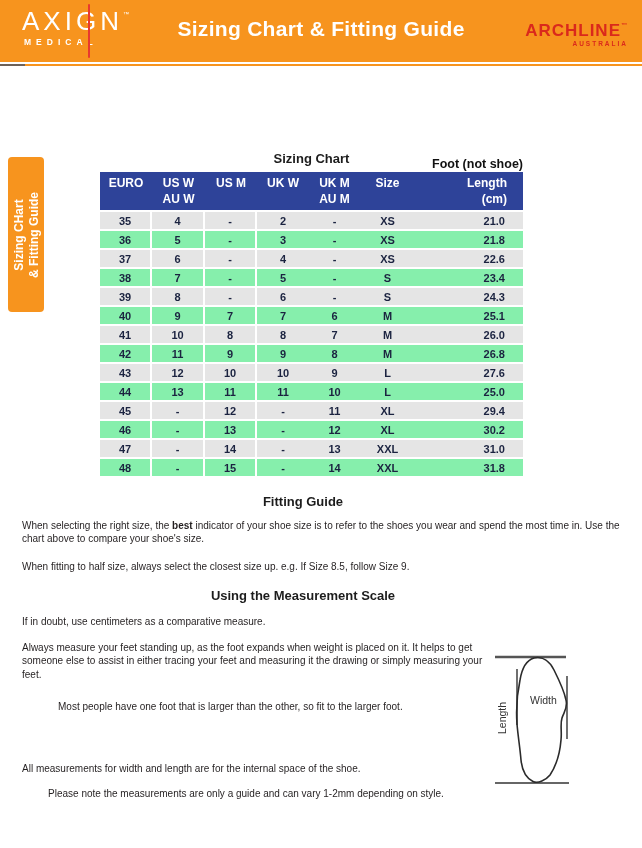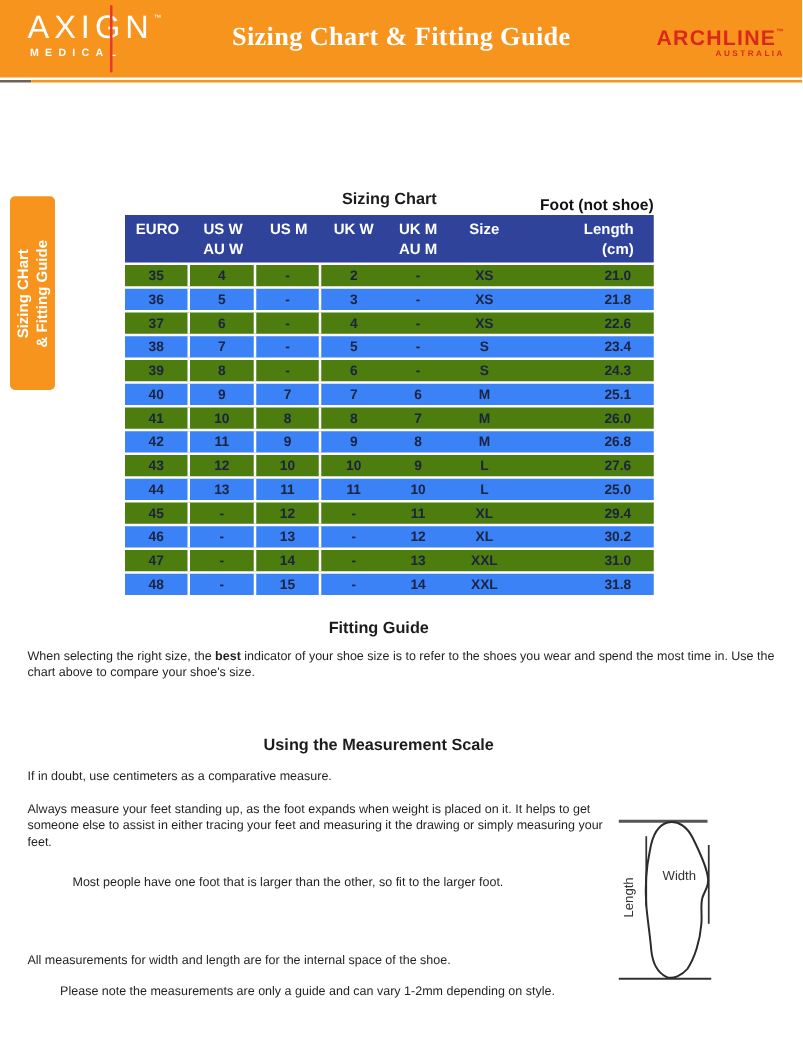--- a/index.html
+++ b/index.html
@@ -7,21 +7,21 @@
   body { font-family: "Liberation Sans", sans-serif; color:#231f20; }
   #page { position:relative; width:642px; height:848px; background:#fff; overflow:hidden; }
 
   
   #header-bar { position:absolute; left:0; top:0; width:642px; height:62px; background:#F7941E; }
   #axign-logo { position:absolute; left:22px; top:8px; width:120px; height:50px; color:#fff; }
   #axign-word { font-size:26px; font-weight:400; letter-spacing:4px; line-height:1; }
   #axign-tm { font-size:6px; vertical-align:14px; letter-spacing:0; }
   #axign-sub { font-size:8.5px; font-weight:bold; letter-spacing:5px; margin-top:3px; margin-left:2px; }
   #axign-redline { position:absolute; left:66px; top:-4px; width:2px; height:54px; background:#E8392F; border-radius:2px; }
-  #page-title { position:absolute; left:0; top:17px; width:642px; text-align:center; color:#fff; font-size:21px; font-weight:bold; letter-spacing:0.3px;font-family:Liberation Serif, serif; }
+  #page-title { position:absolute; left:0; top:17px; width:642px; text-align:center; color:#fff; font-size:21px; font-weight:bold; letter-spacing:0.3px; }
   #archline-logo { position:absolute; right:14px; top:22px; text-align:right; color:#DA291C; }
   #archline-word { font-size:17px; font-weight:bold; letter-spacing:1px; line-height:1; }
   #archline-tm { font-size:6px; vertical-align:9px; }
   #archline-sub { font-size:6.5px; font-weight:bold; letter-spacing:2px; margin-top:1px; }
   #rule-dark { position:absolute; left:0; top:64px; width:25px; height:2px; background:#6E6258; }
   #rule-orange { position:absolute; left:25px; top:64px; width:617px; height:2px; background:#F7941E; }
 
   
   #side-tab { position:absolute; left:8px; top:157px; width:36px; height:155px; background:#F7941E; border-radius:4px; }
   #side-tab-inner { position:absolute; left:-59.5px; top:59.5px; width:155px; height:36px; transform:rotate(-90deg); display:flex; flex-direction:column; justify-content:center; text-align:center; color:#fff; font-size:12px; font-weight:bold; line-height:1.25; }
@@ -29,22 +29,22 @@
   
   #sizing-title { position:absolute; left:100px; top:151px; width:423px; text-align:center; font-size:13px; font-weight:bold; color:#1c1c1c; }
   #foot-note { position:absolute; left:100px; top:157px; width:423px; text-align:right; font-size:12.5px; font-weight:bold; color:#111; }
   #sizing-table { position:absolute; left:100px; top:172px; width:423px; }
   #thead, .tr { display:grid; grid-template-columns:52px 53px 52px 52px 51px 55px 108px; }
   #thead { background:#2E4399; height:38px; margin-bottom:2px; }
   .th { display:flex; flex-direction:column; align-items:center; justify-content:flex-start; padding-top:4px; color:#fff; font-size:12px; font-weight:bold; line-height:1.3; }
   .th.col6 { align-items:flex-end; padding-right:16px; }
   .tr { height:17px; margin-bottom:2px; }
   .tr:last-child { margin-bottom:0; }
-  .tr.alt0 { background:#4d7c0f; }
-  .tr.alt1 { background:#3b82f6; }
+  .tr.alt0 { background:#e5e5e5; }
+  .tr.alt1 { background:#86efac; }
   .td { display:flex; align-items:center; justify-content:center; font-size:11px; font-weight:bold; color:#1B2340; }
   .td.col0, .td.col1, .td.col2 { border-right:2px solid #fff; }
   .td.col6 { justify-content:flex-end; padding-right:18px; }
 
   
   .center-head { position:absolute; left:0; width:606px; text-align:center; font-size:13px; font-weight:bold; color:#1c1c1c; }
   .para { position:absolute; left:22px; font-size:10px; line-height:1.34; color:#231f20; }
   #fg-head { top:494px; }
   #p1 { top:519px; width:600px; }
   #p2 { top:560px; width:600px; }
@@ -239,20 +239,21 @@
           <div class="td col3">-</div>
           <div class="td col4">14</div>
           <div class="td col5">XXL</div>
           <div class="td col6">31.8</div>
         </div>
       </div>
   </div>
 
   <div id="fg-head" class="center-head">Fitting Guide</div>
   <div id="p1" class="para"><span>When selecting the right size, the </span><b>best</b><span> indicator of your shoe size is to refer to the shoes you wear and spend the most time in. Use the chart above to compare your shoe's size.</span></div>
+  <div id="p2" class="para">When fitting to half size, always select the closest size up. e.g. If Size 8.5, follow Size 9.</div>
 
   <div id="ms-head" class="center-head">Using the Measurement Scale</div>
   <div id="p3" class="para">If in doubt, use centimeters as a comparative measure.</div>
   <div id="p4" class="para">Always measure your feet standing up, as the foot expands when weight is placed on it. It helps to get someone else to assist in either tracing your feet and measuring it the drawing or simply measuring your feet.</div>
   <div id="p5" class="para">Most people have one foot that is larger than the other, so fit to the larger foot.</div>
   <div id="p6" class="para">All measurements for width and length are for the internal space of the shoe.</div>
   <div id="p7" class="para">Please note the measurements are only a guide and can vary 1-2mm depending on style.</div>
 
   <svg id="foot-diagram" viewBox="0 0 150 145" xmlns="http://www.w3.org/2000/svg">
     <line x1="7" y1="9" x2="78" y2="9" stroke="#555" stroke-width="2.4"></line>

